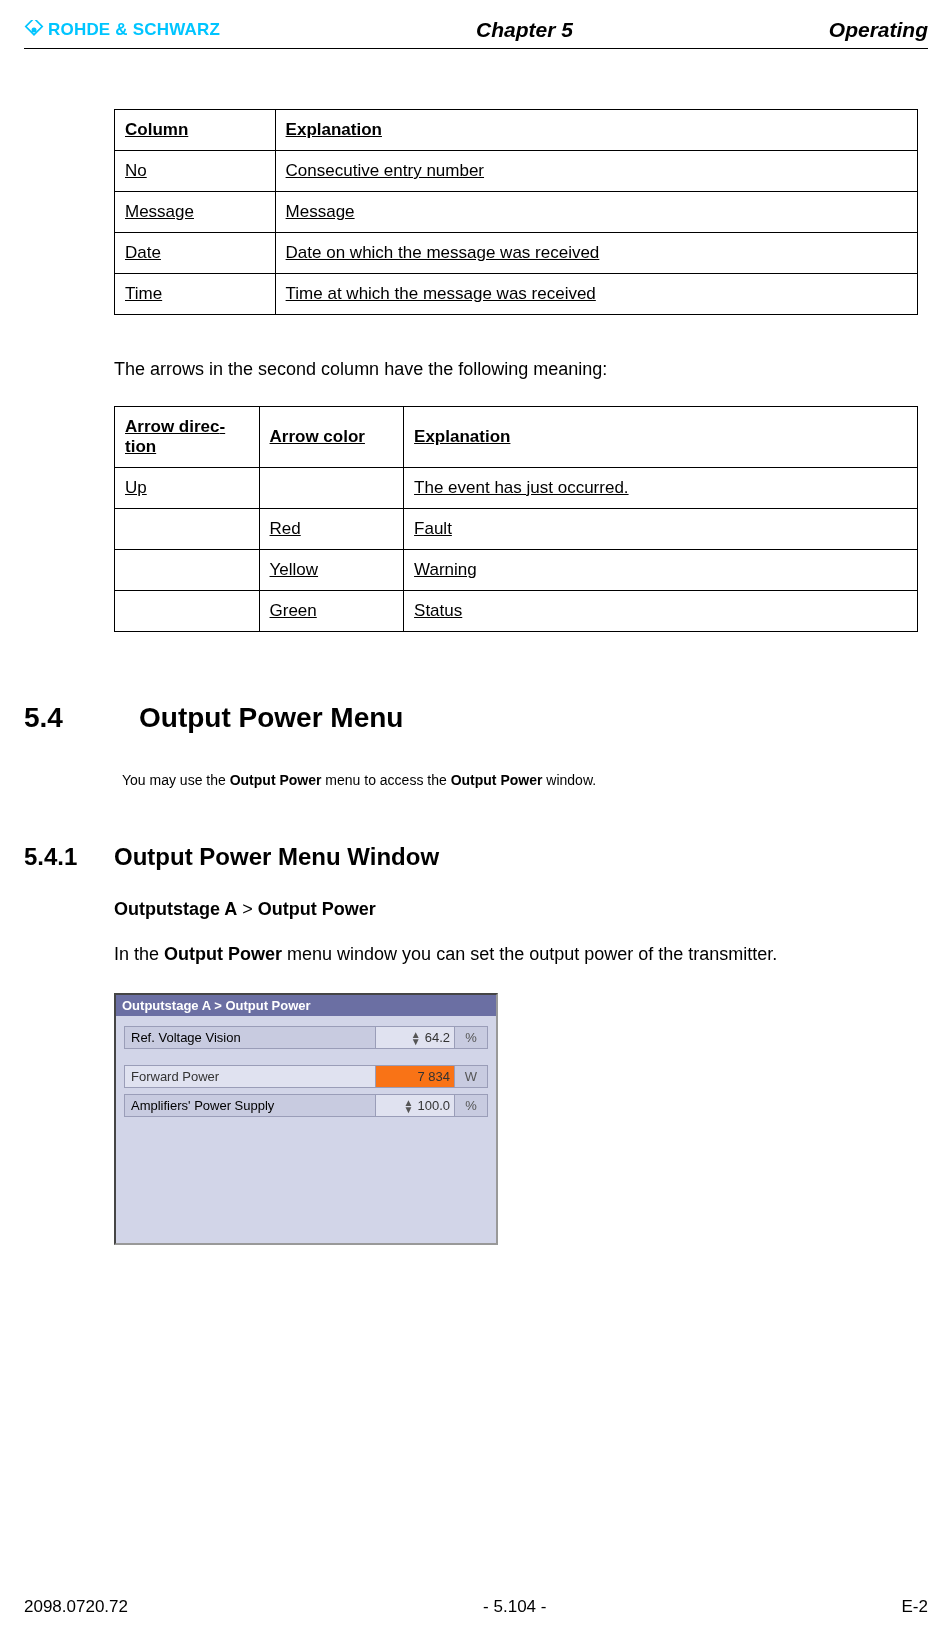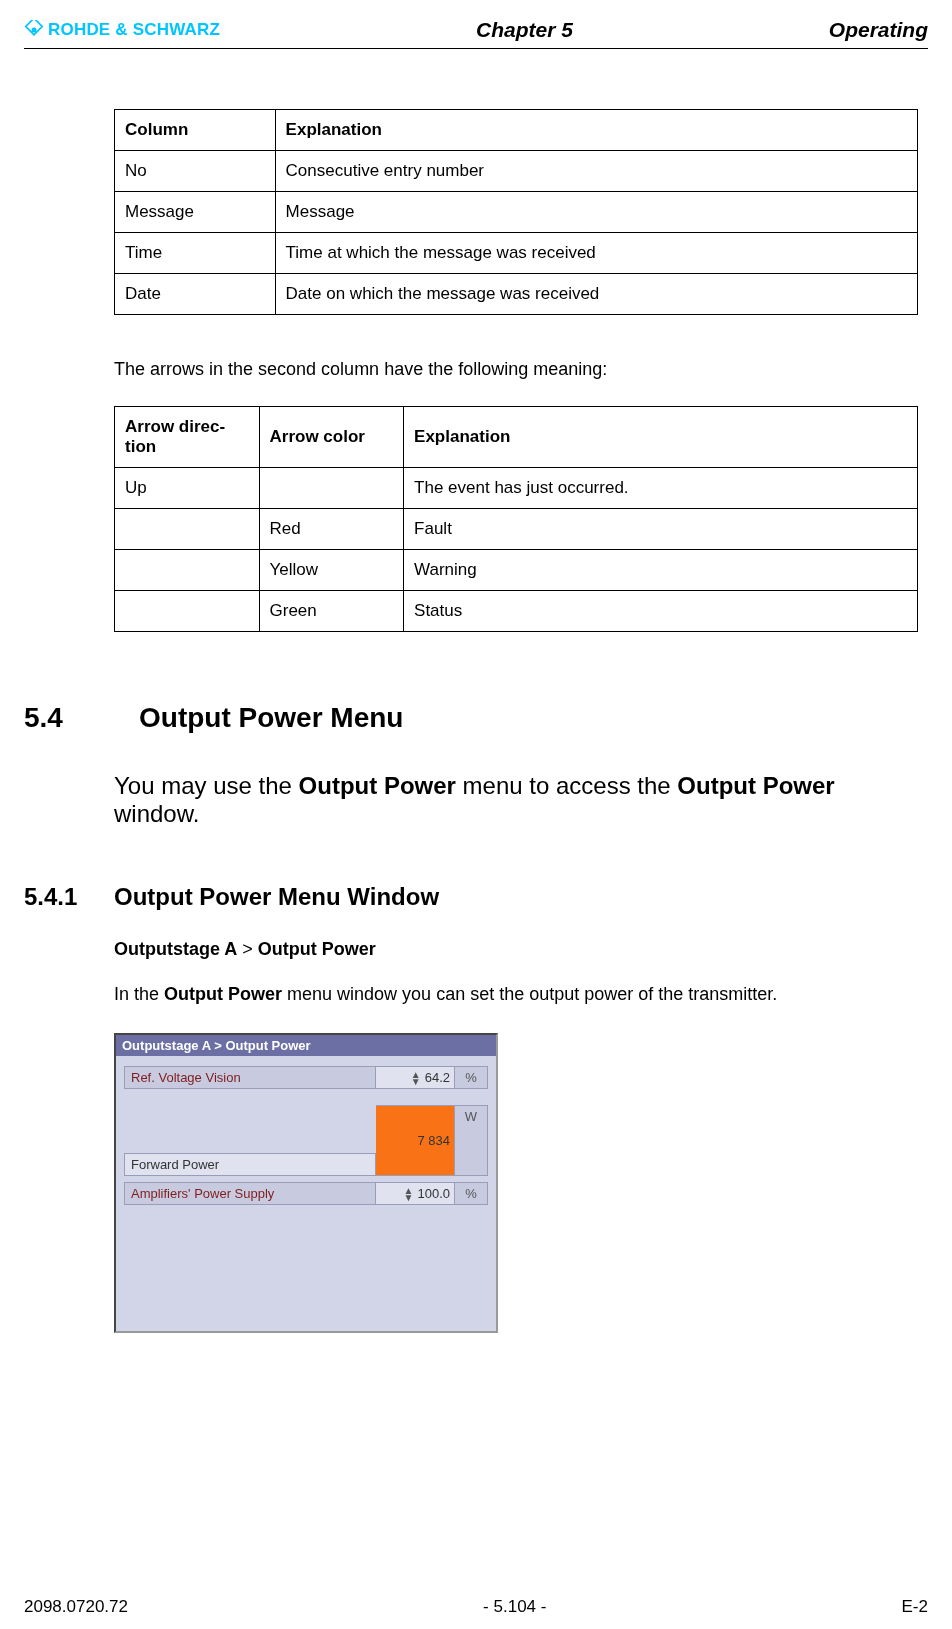--- a/index.html
+++ b/index.html
@@ -58,20 +58,21 @@
     border-collapse: collapse;
     width: 100%;
     margin-bottom: 10px;
   }
   table.doc th, table.doc td {
     border: 1px solid #000;
     padding: 10px 10px;
     font-size: 17px;
     text-align: left;
     vertical-align: middle;
+    text-decoration: underline;
   }
   table.doc th {
     font-weight: bold;
   }
   .head-sep td, .head-sep th {
      border-top: 1px solid #000;
   }
   .w1 { width: 20%; }
   .w1b { width: 18%; }
   .w2b { width: 18%; }
@@ -104,22 +105,22 @@
     font-size: 24px;
     font-weight: bold;
     width: 90px;
     margin-left: -90px;
   }
   .sub-title {
     font-size: 24px;
     font-weight: bold;
   }
   p.intro {
-    font-size: 24px;
-    margin: 38px 0 0 0;
+    font-size: 14px;
+    margin: 38px 0 0 8px;
   }
   p.path {
     font-size: 18px;
     font-weight: bold;
     margin: 28px 0 0 0;
   }
   p.path span.sep { font-weight: normal; }
   p.desc {
     font-size: 18px;
     margin: 24px 0 0 0;
@@ -145,26 +146,25 @@
   .ui-row {
     display: flex;
     align-items: stretch;
     margin-bottom: 6px;
   }
   .ui-cell-label {
     flex: 1;
     border: 1px solid #9a9db8;
     background: #c8cbe0;
     padding: 3px 6px;
-    color: #7f1d1d;
+    color: #000000;
   }
   .ui-cell-label.light {
     background: #e0e2f0;
     color: #333;
-    margin-top: 48px;
   }
   .ui-cell-val {
     width: 70px;
     border: 1px solid #9a9db8;
     border-left: none;
     background: #e0e2f0;
     padding: 3px 4px;
     text-align: right;
     color: #333;
     display:flex;
@@ -222,26 +222,26 @@
       </tr>
       <tr class="head-sep">
         <td>No</td>
         <td>Consecutive entry number</td>
       </tr>
       <tr>
         <td>Message</td>
         <td>Message</td>
       </tr>
       <tr>
+        <td>Date</td>
+        <td>Date on which the message was received</td>
+      </tr>
+      <tr>
         <td>Time</td>
         <td>Time at which the message was received</td>
-      </tr>
-      <tr>
-        <td>Date</td>
-        <td>Date on which the message was received</td>
       </tr>
     </tbody>
       </table>
 
     <p class="body">The arrows in the second column have the following meaning:</p>
 
     <table class="doc">
       <tbody>
           <tr>
         <th class="w1b">Arrow direc­tion</th>

